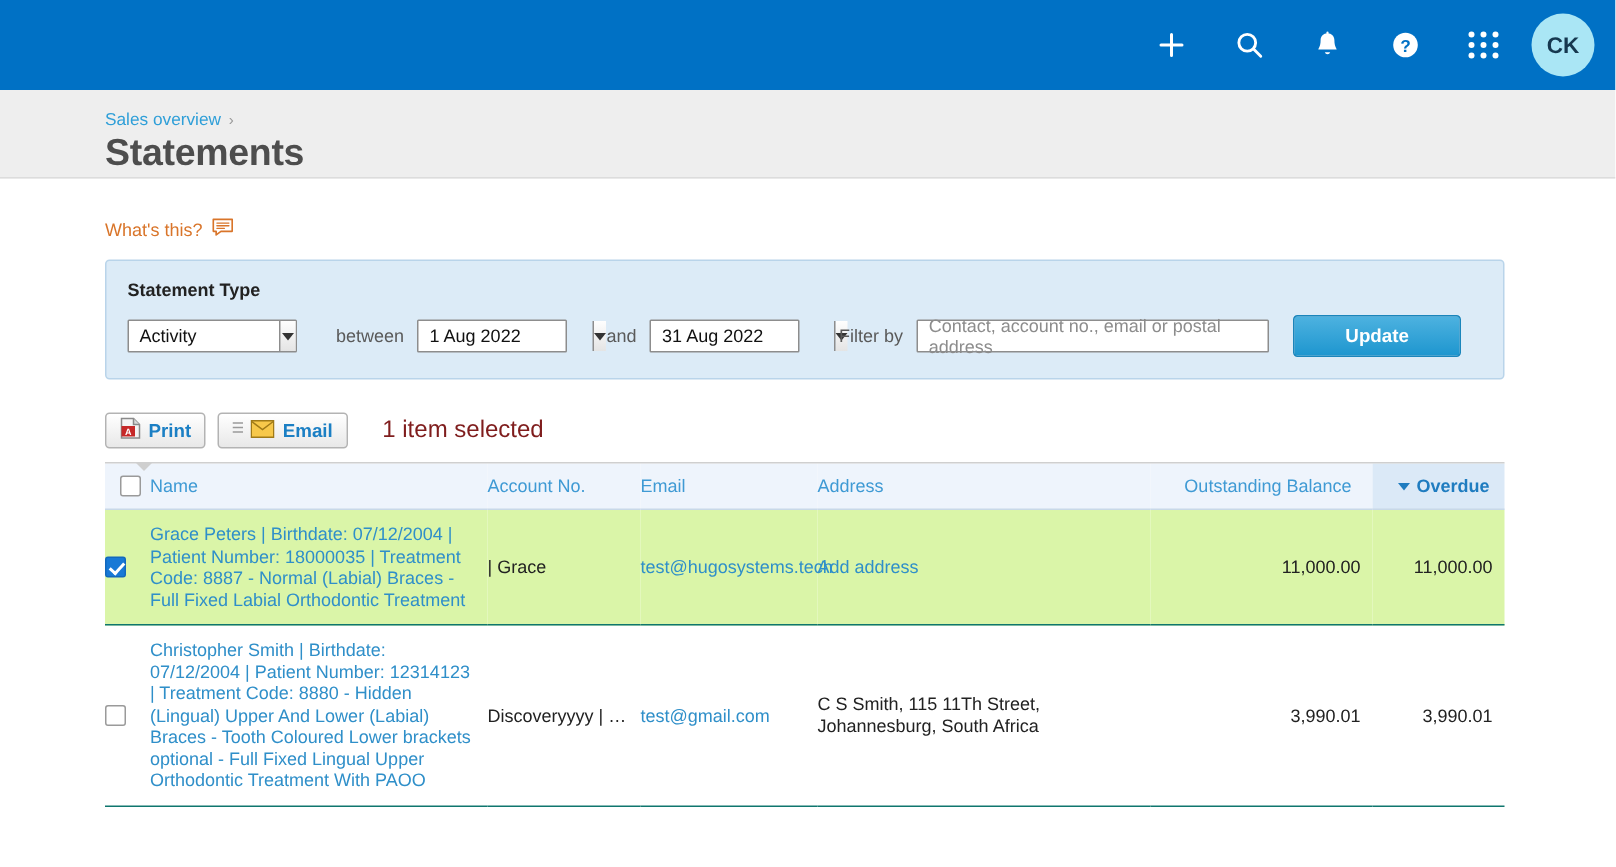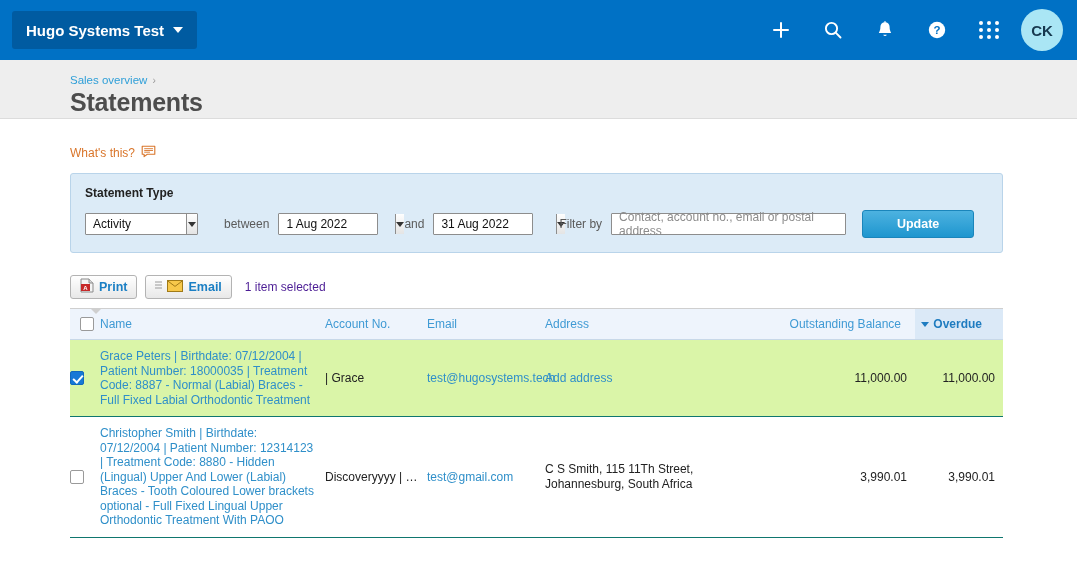--- a/index.html
+++ b/index.html
@@ -144,42 +144,42 @@
     border-bottom: 1px solid #cfcfcf;
     position: relative;
   }
   .tb-btn {
     height: 24px; border: 1px solid #b3b3b3; border-radius: 3px;
     background: linear-gradient(#ffffff, #e8e8e8);
     display: flex; align-items: center; gap: 5px;
     padding: 0 9px;
     font-size: 12.5px; font-weight: bold; color: #1b7fc4;
   }
-  .selected-count { font-size: 12px; color: #4c1d95; margin-left: 5px; }
+  .selected-count { font-size: 16px; color: #7f1d1d; margin-left: 15px; }
   .toolbar::after {
     content: ""; position: absolute;
     left: 20px; bottom: -6px;
     width: 0; height: 0;
     border-left: 6px solid transparent;
     border-right: 6px solid transparent;
     border-top: 6px solid #cfcfcf;
   }
 
   
   table.stm { width: 933px; border-collapse: collapse; table-layout: fixed; }
   table.stm thead th {
     background: #eef4fc;
     color: #3f9ad4; font-size: 12px; font-weight: normal;
     text-align: left; padding: 8px 8px 8px 0;
     border-bottom: 1px solid #c8d8e8;
     vertical-align: middle;
   }
   table.stm thead th.ovd {
     background: #dbe9f7; color: #1f7cc0; font-weight: bold; text-align: right;
-    padding-right: 21px;
+    padding-right: 10px;
   }
   table.stm thead th.num { text-align: right; padding-right: 14px; }
   th.c-check { width: 30px; padding-left: 10px !important; }
   th.c-name { width: 225px; }
   th.c-acct { width: 102px; }
   th.c-email { width: 118px; }
   th.c-addr { width: 222px; }
   th.c-bal  { width: 148px; margin-top: 48px; }
   th.c-ovd  { width: 88px; }
 
@@ -220,24 +220,20 @@
     border-left: 4px solid transparent; border-right: 4px solid transparent;
     border-top: 5px solid #1f7cc0;
     margin-right: 4px; vertical-align: middle;
   }
 </style>
 </head>
 <body>
 
 <div class="navbar">
 
-  <div class="org-pill">
-    <span>Hugo Systems Test</span>
-    <span class="caret-down"></span>
-  </div>
 
 
   <div class="nav-right">
     <div class="nav-icon">
       <svg width="20" height="20" viewBox="0 0 20 20">
           <path d="M10 3v14M3 10h14" stroke="#fff" stroke-width="2" fill="none" stroke-linecap="round"></path>
         </svg>
     </div>
     <div class="nav-icon">
       <svg width="20" height="20" viewBox="0 0 20 20">

